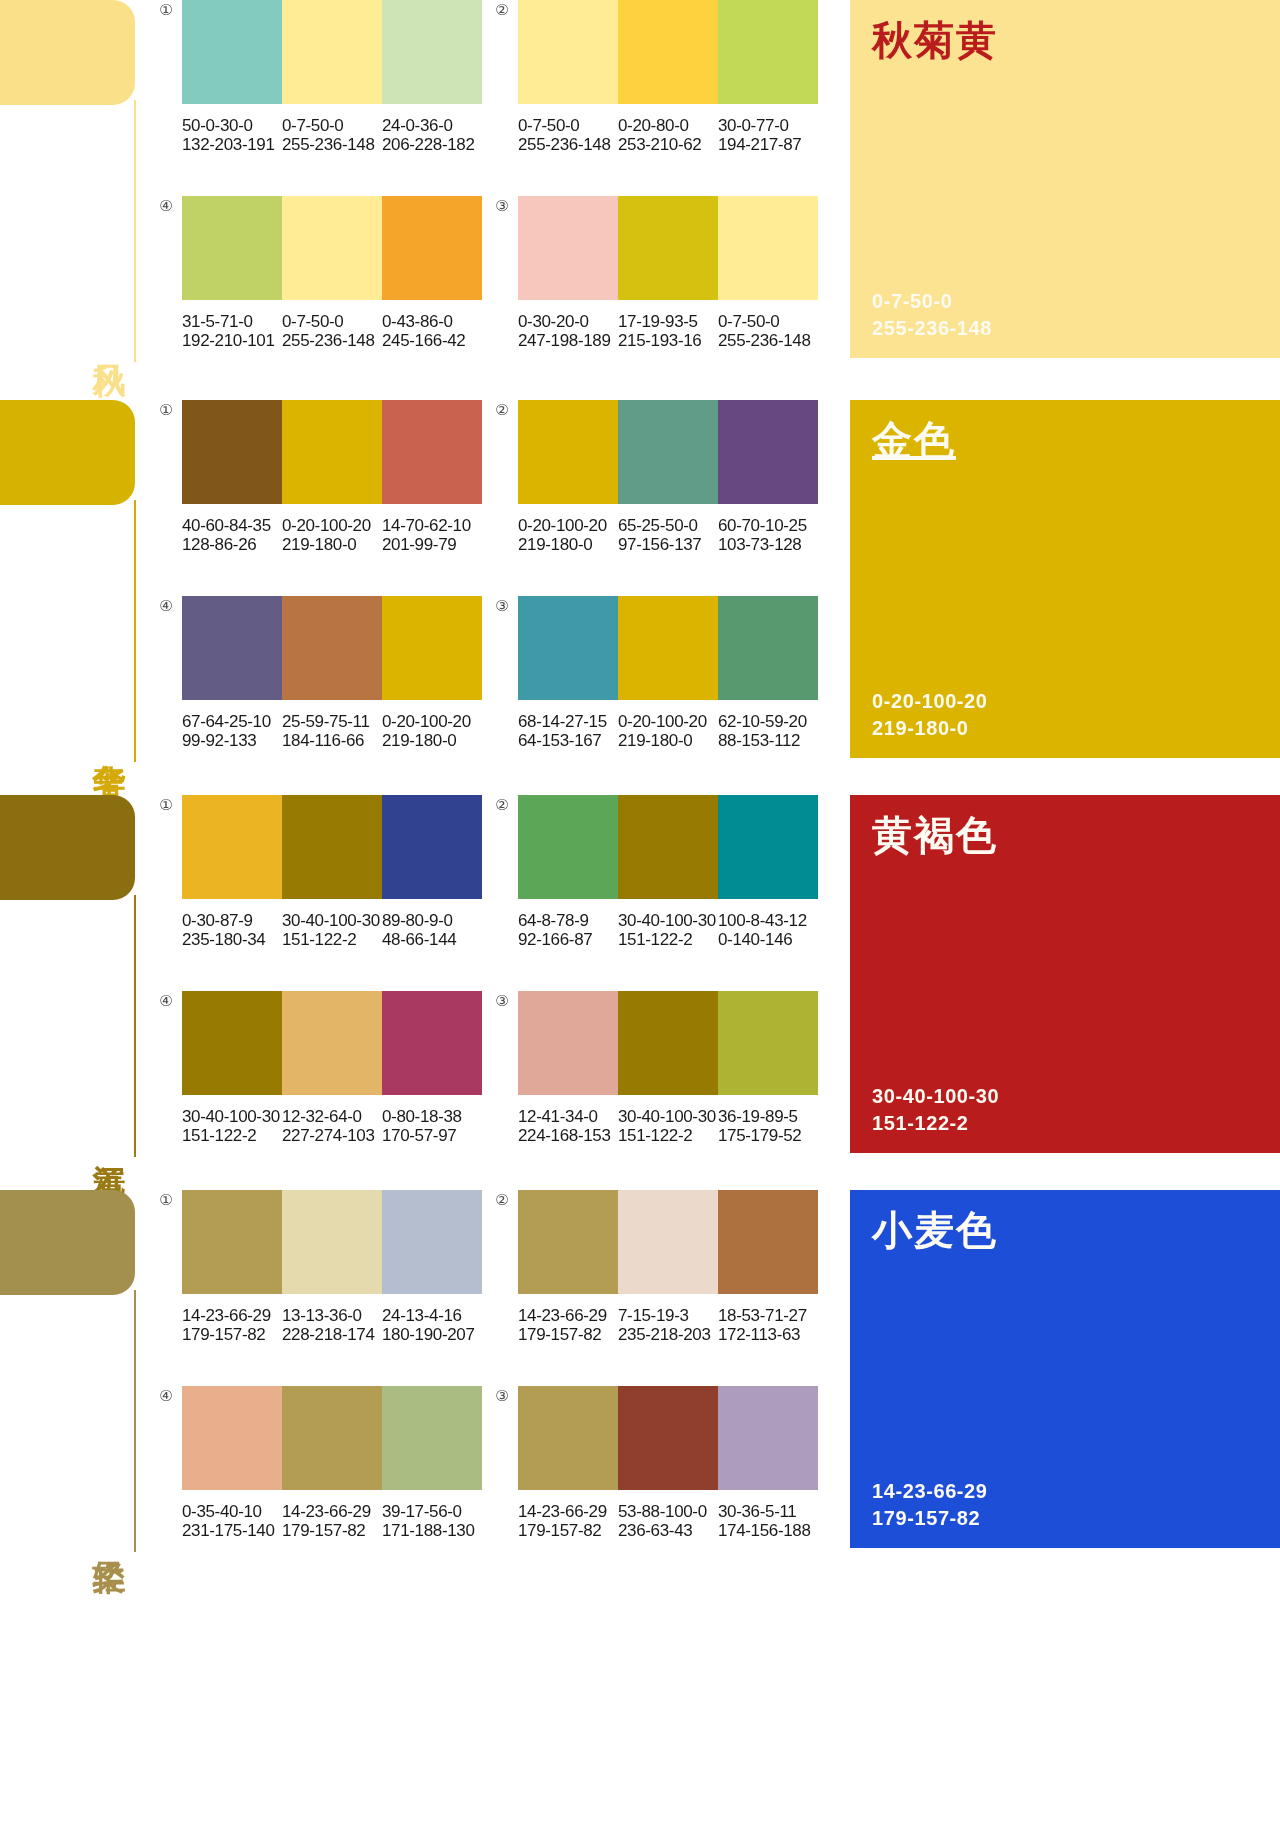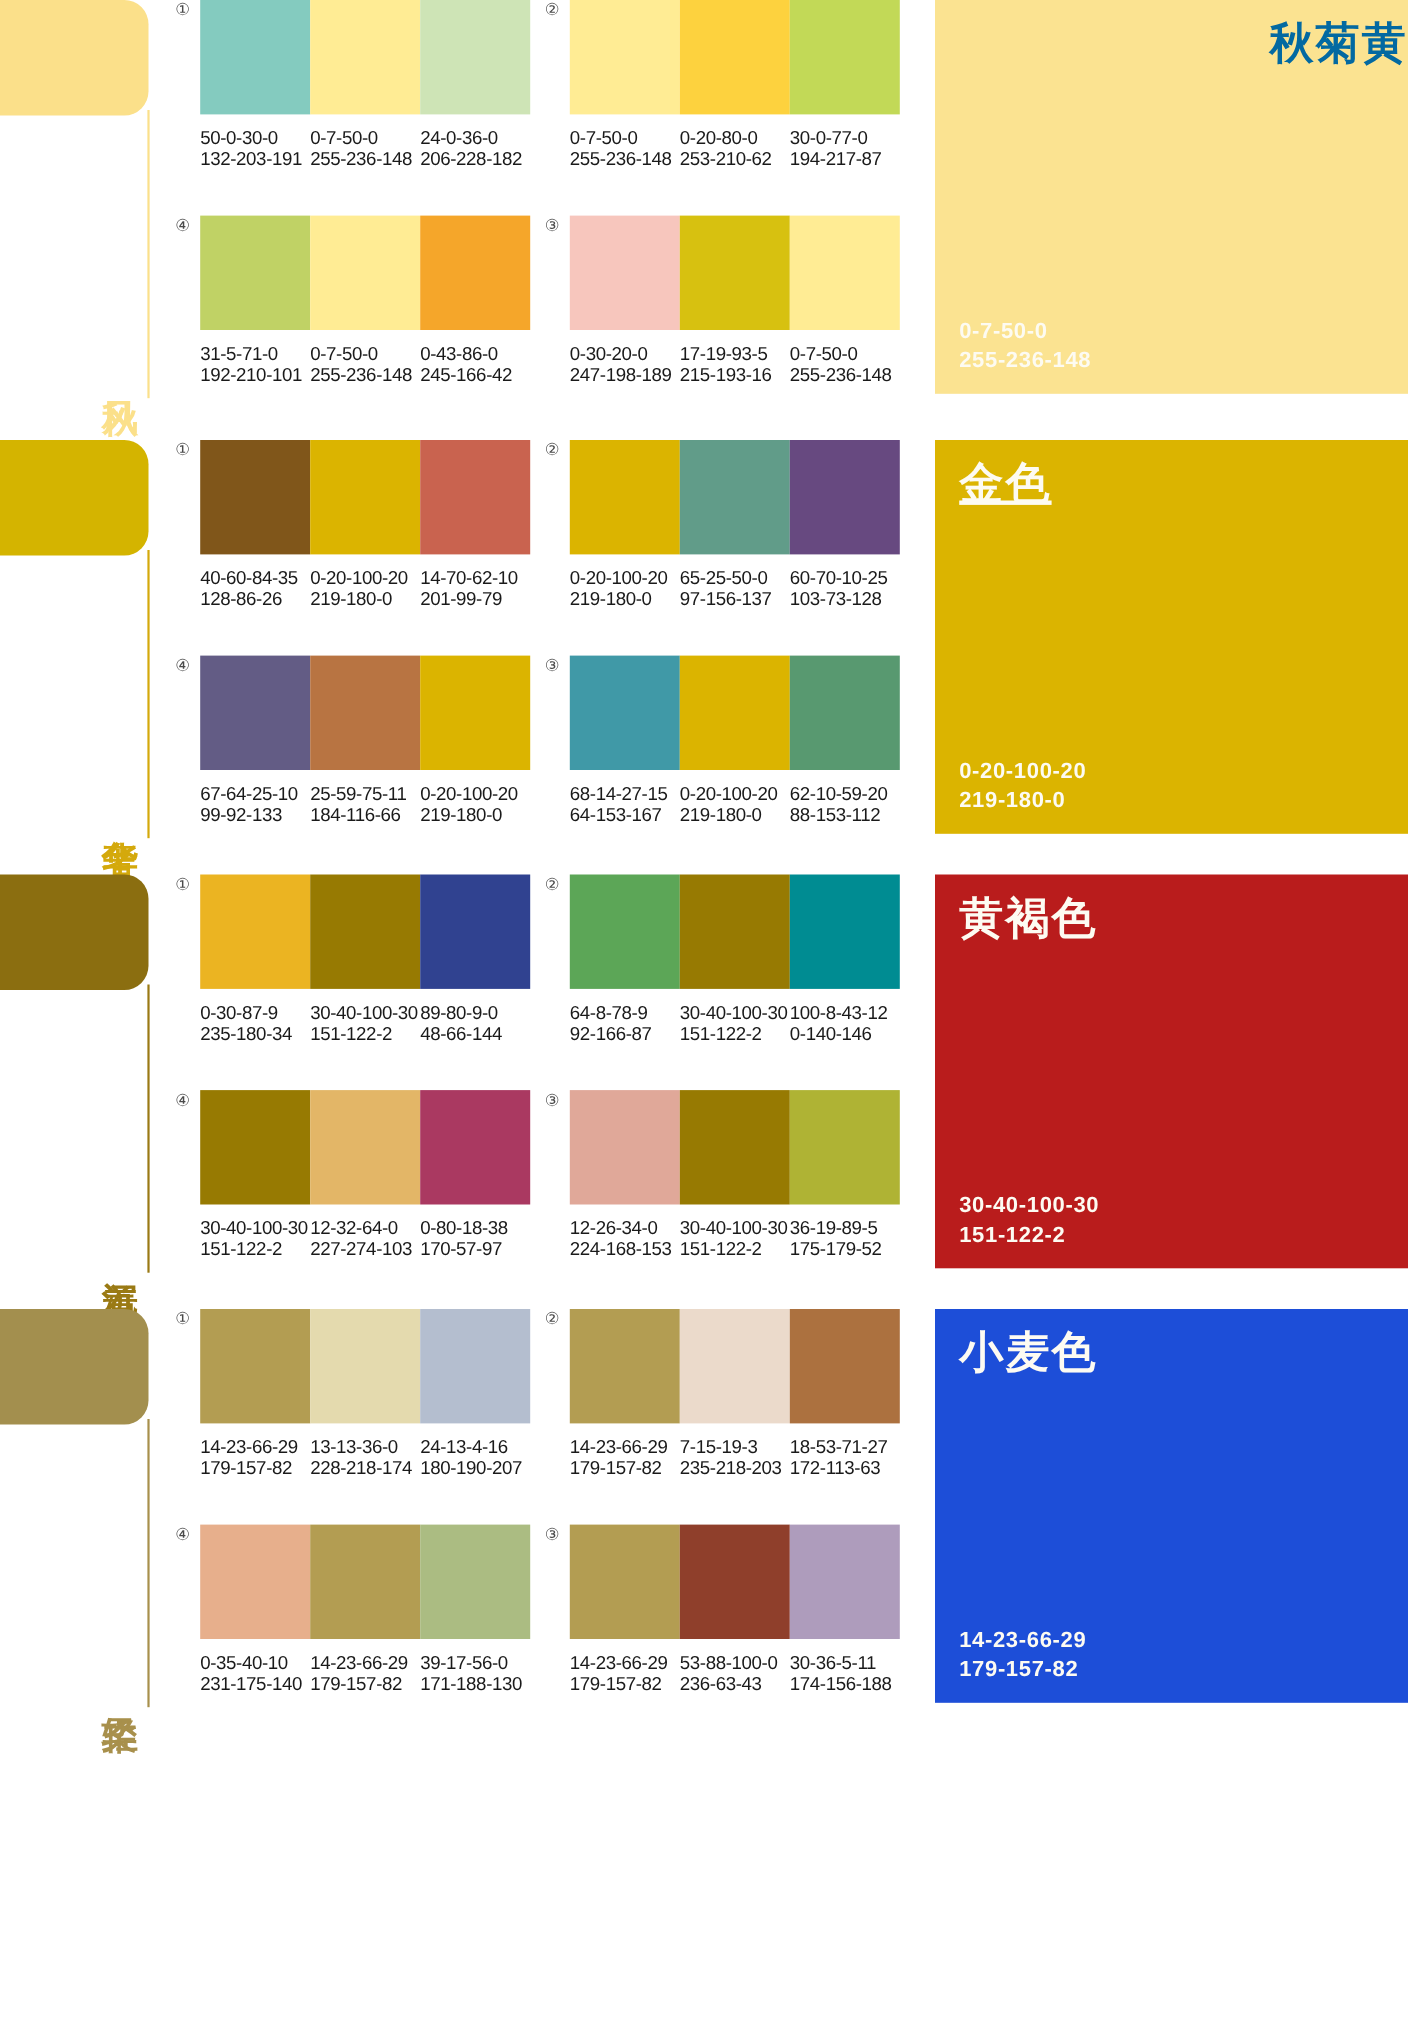--- a/index.html
+++ b/index.html
@@ -141,21 +141,21 @@
           <div class="bar" style="background: rgb(215, 193, 16);"></div>
           <div class="bar" style="background: rgb(255, 236, 148);"></div>
         </div>
         <div class="codes">
           <div class="code"><span class="cmyk">0-30-20-0</span><span class="rgb">247-198-189</span></div>
           <div class="code"><span class="cmyk">17-19-93-5</span><span class="rgb">215-193-16</span></div>
           <div class="code"><span class="cmyk">0-7-50-0</span><span class="rgb">255-236-148</span></div>
         </div>
       </div>
       <div class="hero" style="background: rgb(251, 227, 145);">
-        <div class="hero-name" style="color: #0369a1; text-align: right;">秋菊黄</div>
+        <div class="hero-name" style="color: #b91c1c;">秋菊黄</div>
         <div class="hero-codes" style="color: rgb(253, 251, 242);"><span class="cmyk">0-7-50-0</span><span class="rgb">255-236-148</span></div>
       </div>
     </div>
     <div class="section" style="top: 400px;">
       <div class="chip" style="background: rgb(212, 180, 0);"></div>
       <div class="rule" style="background: rgb(212, 169, 12);"></div>
       <div class="mood" style="color: rgb(212, 169, 12); bottom: 62px;">奢华</div>
       <div class="group g1">
         <div class="num">①</div>
         <div class="bars">
@@ -257,21 +257,21 @@
         </div>
       </div>
       <div class="group g3">
         <div class="num">③</div>
         <div class="bars">
           <div class="bar" style="background: rgb(224, 168, 153);"></div>
           <div class="bar" style="background: rgb(151, 122, 2);"></div>
           <div class="bar" style="background: rgb(175, 179, 52);"></div>
         </div>
         <div class="codes">
-          <div class="code"><span class="cmyk">12-26-34-0</span><span class="rgb">224-168-153</span></div>
+          <div class="code"><span class="cmyk">12-41-34-0</span><span class="rgb">224-168-153</span></div>
           <div class="code"><span class="cmyk">30-40-100-30</span><span class="rgb">151-122-2</span></div>
           <div class="code"><span class="cmyk">36-19-89-5</span><span class="rgb">175-179-52</span></div>
         </div>
       </div>
       <div class="hero" style="background: #b91c1c;">
         <div class="hero-name" style="color: rgb(253, 251, 242);">黄褐色</div>
         <div class="hero-codes" style="color: rgb(253, 251, 242);"><span class="cmyk">30-40-100-30</span><span class="rgb">151-122-2</span></div>
       </div>
     </div>
     <div class="section" style="top: 1190px;">

